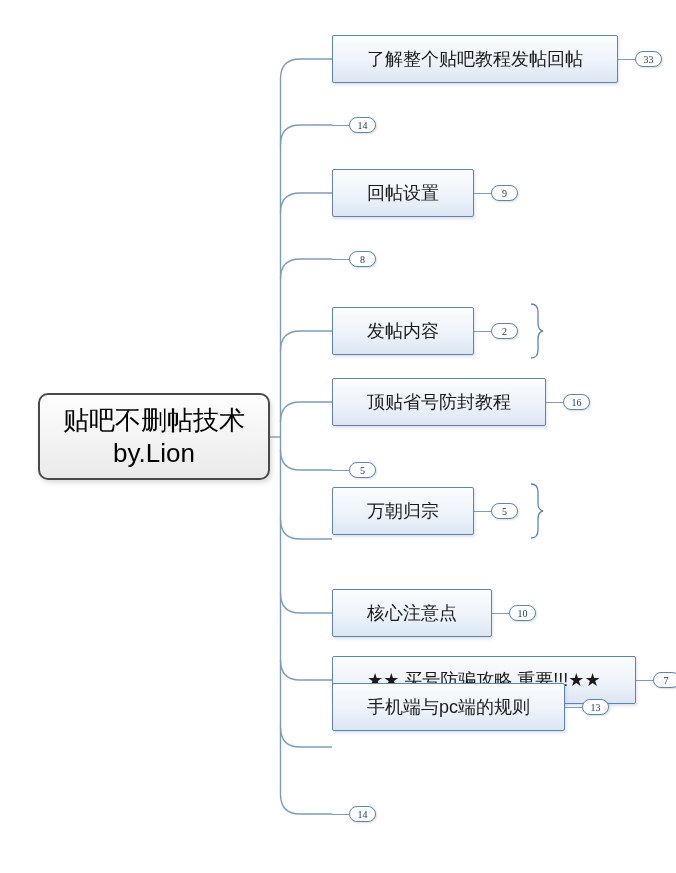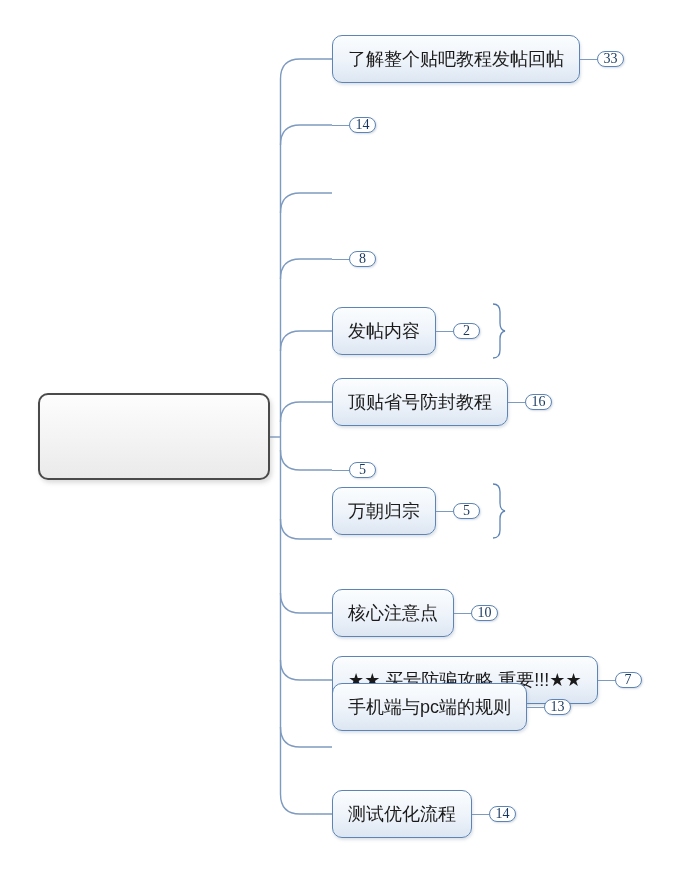--- a/index.html
+++ b/index.html
@@ -16,34 +16,34 @@
     box-shadow:2px 3px 4px rgba(120,120,120,0.25);
     color:#000;font-size:26px;line-height:1.25;text-align:center;
   }
 
   
   .branch{
     position:absolute;left:332px;height:38px;
     display:flex;align-items:center;white-space:nowrap;
   }
   .topic{
-    box-sizing:border-box;height:48px;padding:0 15px;
-    border:1.5px solid #5d84b4;border-radius:10px;
+    box-sizing:border-box;height:48px;padding:0 34px;
+    border:1.5px solid #5d84b4;border-radius:2px;
     background:linear-gradient(180deg,#fbfdfe 0%,#eef3fa 55%,#dce6f2 100%);
     display:flex;align-items:center;justify-content:center;
     box-shadow:1px 2px 3px rgba(140,155,175,0.30);
     color:#1a1a1a;font-size:18px;
   }
   .badge-line{width:17px;height:0;border-top:1.4px solid #7d9abf;}
   .badge{
     box-sizing:border-box;min-width:27px;height:16px;padding:0 5px;
     border:1.2px solid #5d84b4;border-radius:8px;background:#ffffff;
     display:flex;align-items:center;justify-content:center;
     font-family:"Liberation Serif","DejaVu Serif",serif;
-    font-size:14px;color:#17375e;
+    font-size:10px;color:#17375e;
     box-shadow:1px 1px 2px rgba(140,155,175,0.35);
   }
   .brace{margin-left:12px;flex:none;}
 </style>
 </head>
 <body>
 
 <div class="canvas">
 
   <svg class="wires" width="676" height="873" viewBox="0 0 676 873">
@@ -63,33 +63,40 @@
       <path d="M 332 470 L 300 470 Q 280.5 470 280.5 450"></path>
       <path d="M 332 539 L 300 539 Q 280.5 539 280.5 519"></path>
       <path d="M 332 613 L 300 613 Q 280.5 613 280.5 593"></path>
       <path d="M 332 680 L 300 680 Q 280.5 680 280.5 660"></path>
       <path d="M 332 747 L 300 747 Q 280.5 747 280.5 727"></path>
       <path d="M 332 814 L 300 814 Q 280.5 814 280.5 794"></path>
     </g>
   </svg>
 
   <div class="center-node">
+    <span>贴吧不删帖技术</span>
+    <span>by.Lion</span>
   </div>
 
   <div class="branch" style="top:40px">
     <div class="topic">了解整个贴吧教程发帖回帖</div>
     <div class="badge-line"></div>
     <div class="badge">33</div>
   </div>
 
   <div class="branch" style="top:106px">
     <div class="badge-line"></div>
     <div class="badge">14</div>
   </div>
 
+  <div class="branch" style="top:174px">
+    <div class="topic">回帖设置</div>
+    <div class="badge-line"></div>
+    <div class="badge">9</div>
+  </div>
 
   <div class="branch" style="top:240px">
     <div class="badge-line"></div>
     <div class="badge">8</div>
   </div>
 
   <div class="branch" style="top:312px">
     <div class="topic">发帖内容</div>
     <div class="badge-line"></div>
     <div class="badge">2</div>
@@ -130,18 +137,17 @@
     <div class="badge">7</div>
   </div>
 
   <div class="branch" style="top:688px">
     <div class="topic">手机端与pc端的规则</div>
     <div class="badge-line"></div>
     <div class="badge">13</div>
   </div>
 
   <div class="branch" style="top:795px">
-    <div class="topic">测试优化流程</div>
     <div class="badge-line"></div>
     <div class="badge">14</div>
   </div>
 
 </div>
 
 </body></html>

